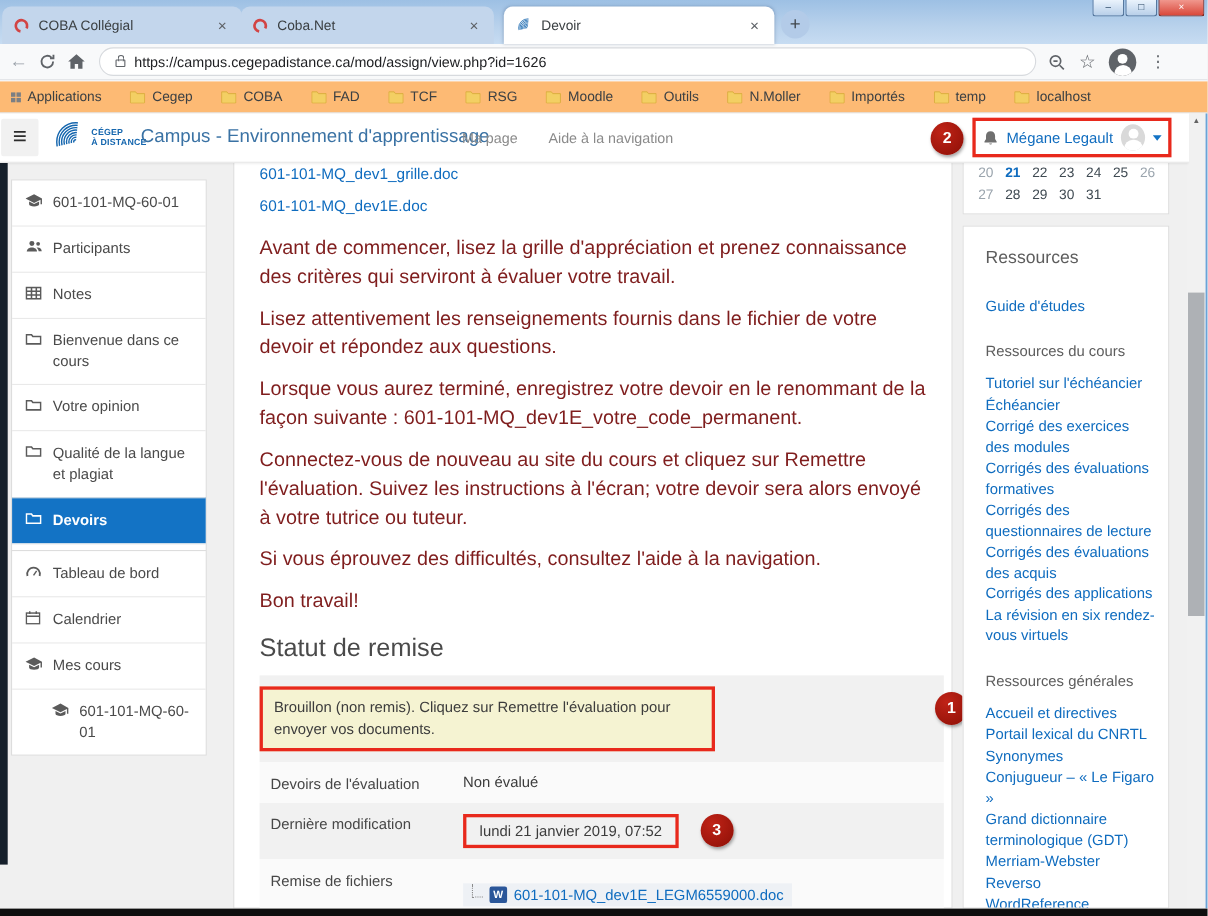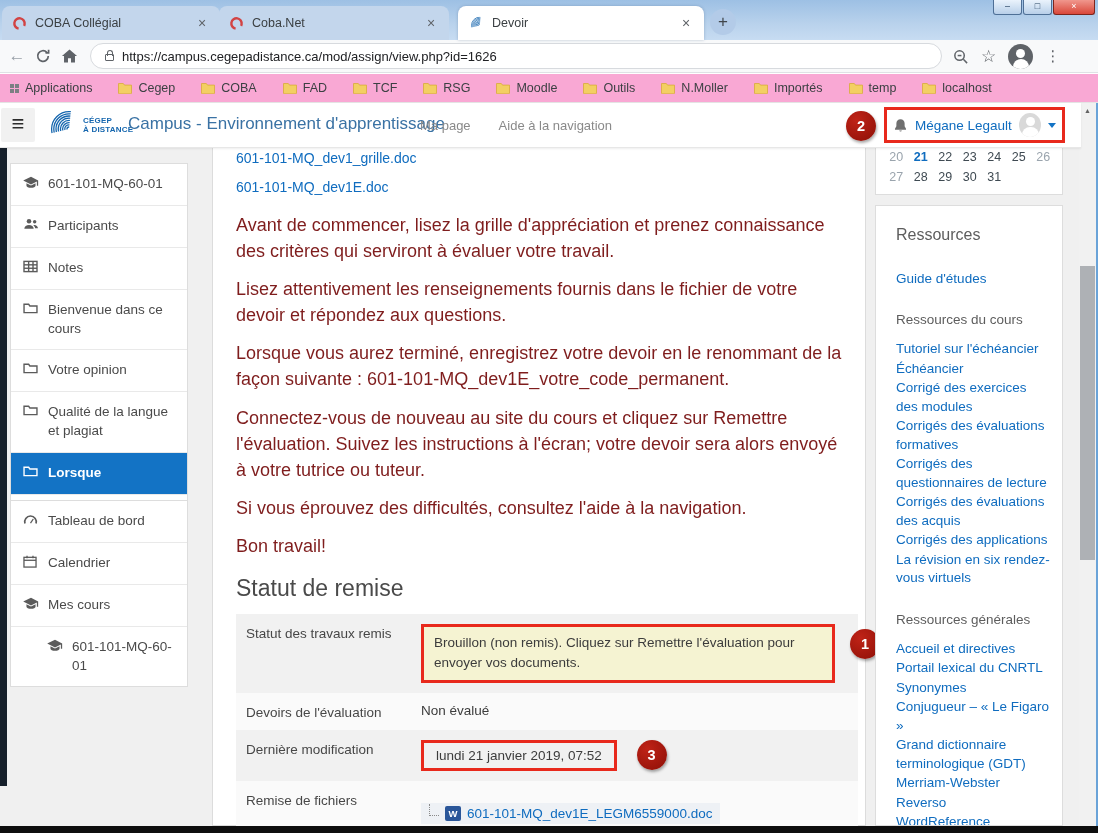--- a/index.html
+++ b/index.html
@@ -40,21 +40,21 @@
     border:1.5px solid #5f6368;border-bottom:none;border-radius:3px 3px 0 0;}
   .url{font-size:13px;color:#202124;white-space:nowrap;}
   .tool-right{display:flex;align-items:center;margin-left:10px;gap:12px;}
   .star{font-size:17px;color:#5f6368;}
   .profile{width:25px;height:25px;border-radius:50%;background:#5f6368;position:relative;overflow:hidden;}
   .profile::before{content:"";position:absolute;left:8px;top:5px;width:9px;height:9px;border-radius:50%;background:#fff;}
   .profile::after{content:"";position:absolute;left:4.5px;top:15px;width:16px;height:10px;border-radius:8px 8px 0 0;background:#fff;}
   .dots{font-size:15px;color:#5f6368;letter-spacing:0;}
 
   
-  .bookmarks{position:absolute;left:0;top:74px;width:1098px;height:29px;background:#f9a8d4;
+  .bookmarks{position:absolute;left:0;top:74px;width:1098px;height:29px;background:#fdba74;
     border-bottom:1px solid #e4e4e4;display:flex;align-items:center;padding-left:10px;}
   .bm{display:inline-flex;align-items:center;gap:6px;margin-right:26px;font-size:12.5px;color:#3c4043;white-space:nowrap;}
   .gridicon{width:9px;height:9px;background:
      linear-gradient(#7b7f83,#7b7f83) 0 0/4px 4px no-repeat,
      linear-gradient(#7b7f83,#7b7f83) 5px 0/4px 4px no-repeat,
      linear-gradient(#7b7f83,#7b7f83) 0 5px/4px 4px no-repeat,
      linear-gradient(#7b7f83,#7b7f83) 5px 5px/4px 4px no-repeat;}
 
   
   .page{position:absolute;left:0;top:103px;width:1098px;height:723px;background:#f0f0f0;overflow:hidden;}
@@ -412,21 +412,21 @@
             </svg>
           </span>
         <span style="width:128px">Qualité de la langue et plagiat</span>
       </div>
       <div class="sitem active">
         <span class="sic">
             <svg width="15" height="12" viewBox="0 0 16 13" fill="none" stroke="currentColor" stroke-width="1.5">
               <path d="M1 2.5h5l1.3 1.8H15v7.2H1z"></path>
             </svg>
           </span>
-        <span>Lorsque</span>
+        <span>Devoirs</span>
       </div>
       <div class="sitem">
         <span class="sic">
             <svg width="15" height="12" viewBox="0 0 16 13" fill="none" stroke="currentColor" stroke-width="1.5">
               <path d="M1 2.5h5l1.3 1.8H15v7.2H1z"></path>
             </svg>
           </span>
         <span>Évaluation finale</span>
       </div>
     </div>
@@ -479,21 +479,20 @@
         <p class="mpara">Avant de commencer, lisez la grille d'appréciation et prenez connaissance des critères qui serviront à évaluer votre travail.</p>
         <p class="mpara">Lisez attentivement les renseignements fournis dans le fichier de votre devoir et répondez aux questions.</p>
         <p class="mpara">Lorsque vous aurez terminé, enregistrez votre devoir en le renommant de la façon suivante : 601-101-MQ_dev1E_votre_code_permanent.</p>
         <p class="mpara">Connectez-vous de nouveau au site du cours et cliquez sur Remettre l'évaluation. Suivez les instructions à l'écran; votre devoir sera alors envoyé à votre tutrice ou tuteur.</p>
         <p class="mpara">Si vous éprouvez des difficultés, consultez l'aide à la navigation.</p>
         <p class="mpara">Bon travail!</p>
         <h2 class="msect">Statut de remise</h2>
 
         <div class="stable">
           <div class="trow r1">
-            <div class="tlabel">Statut des travaux remis</div>
             <div class="tvalue">
               <div class="draftbox">Brouillon (non remis). Cliquez sur Remettre l'évaluation pour envoyer vos documents.</div>
             </div>
             <div class="ann-circle circ1">1</div>
           </div>
           <div class="trow r2">
             <div class="tlabel">Devoirs de l'évaluation</div>
             <div class="tvalue">Non évalué</div>
           </div>
           <div class="trow r3">

